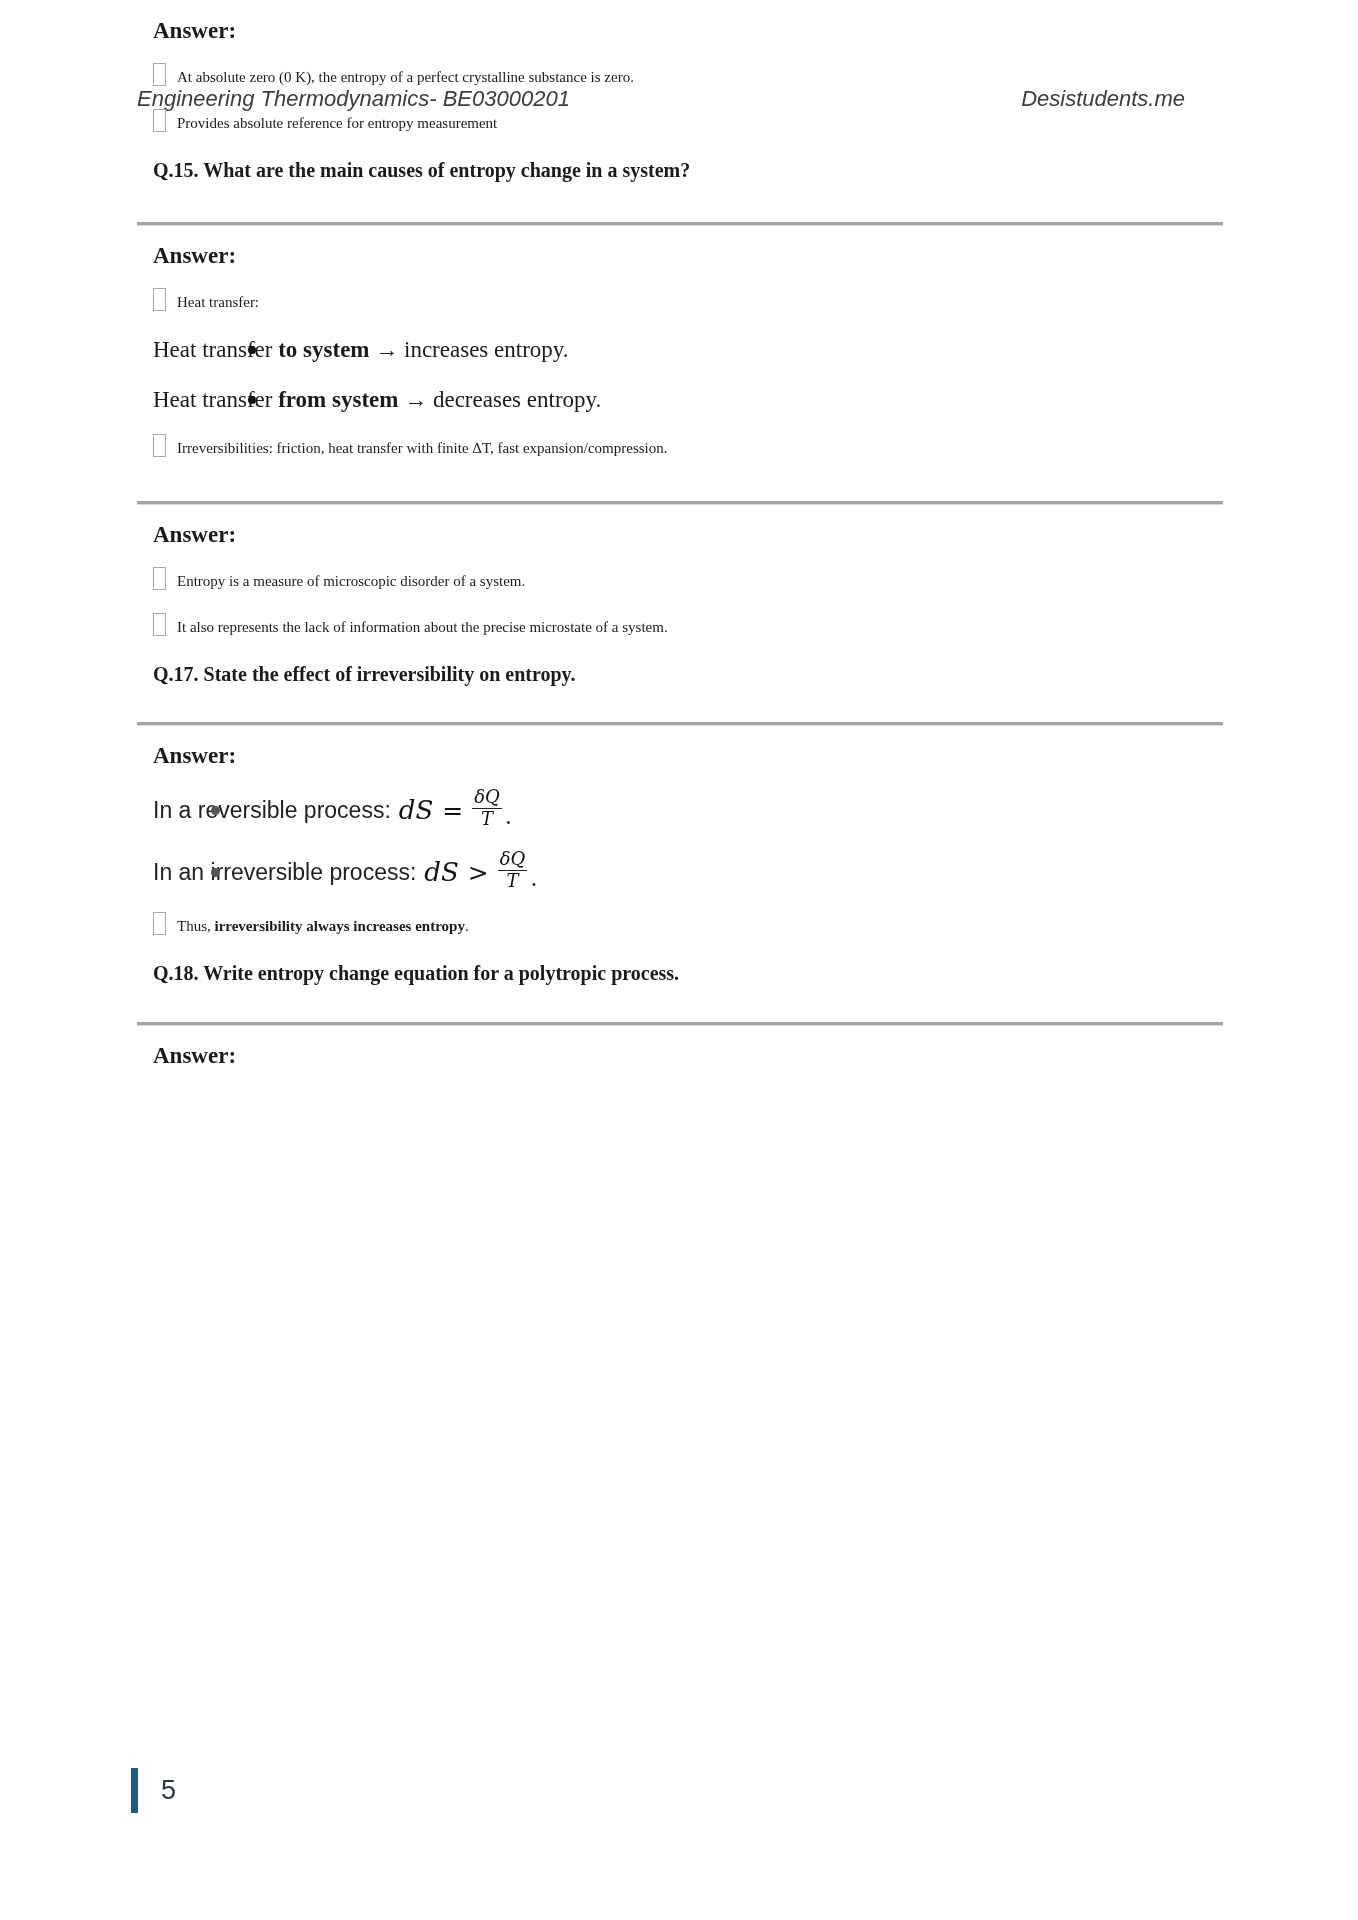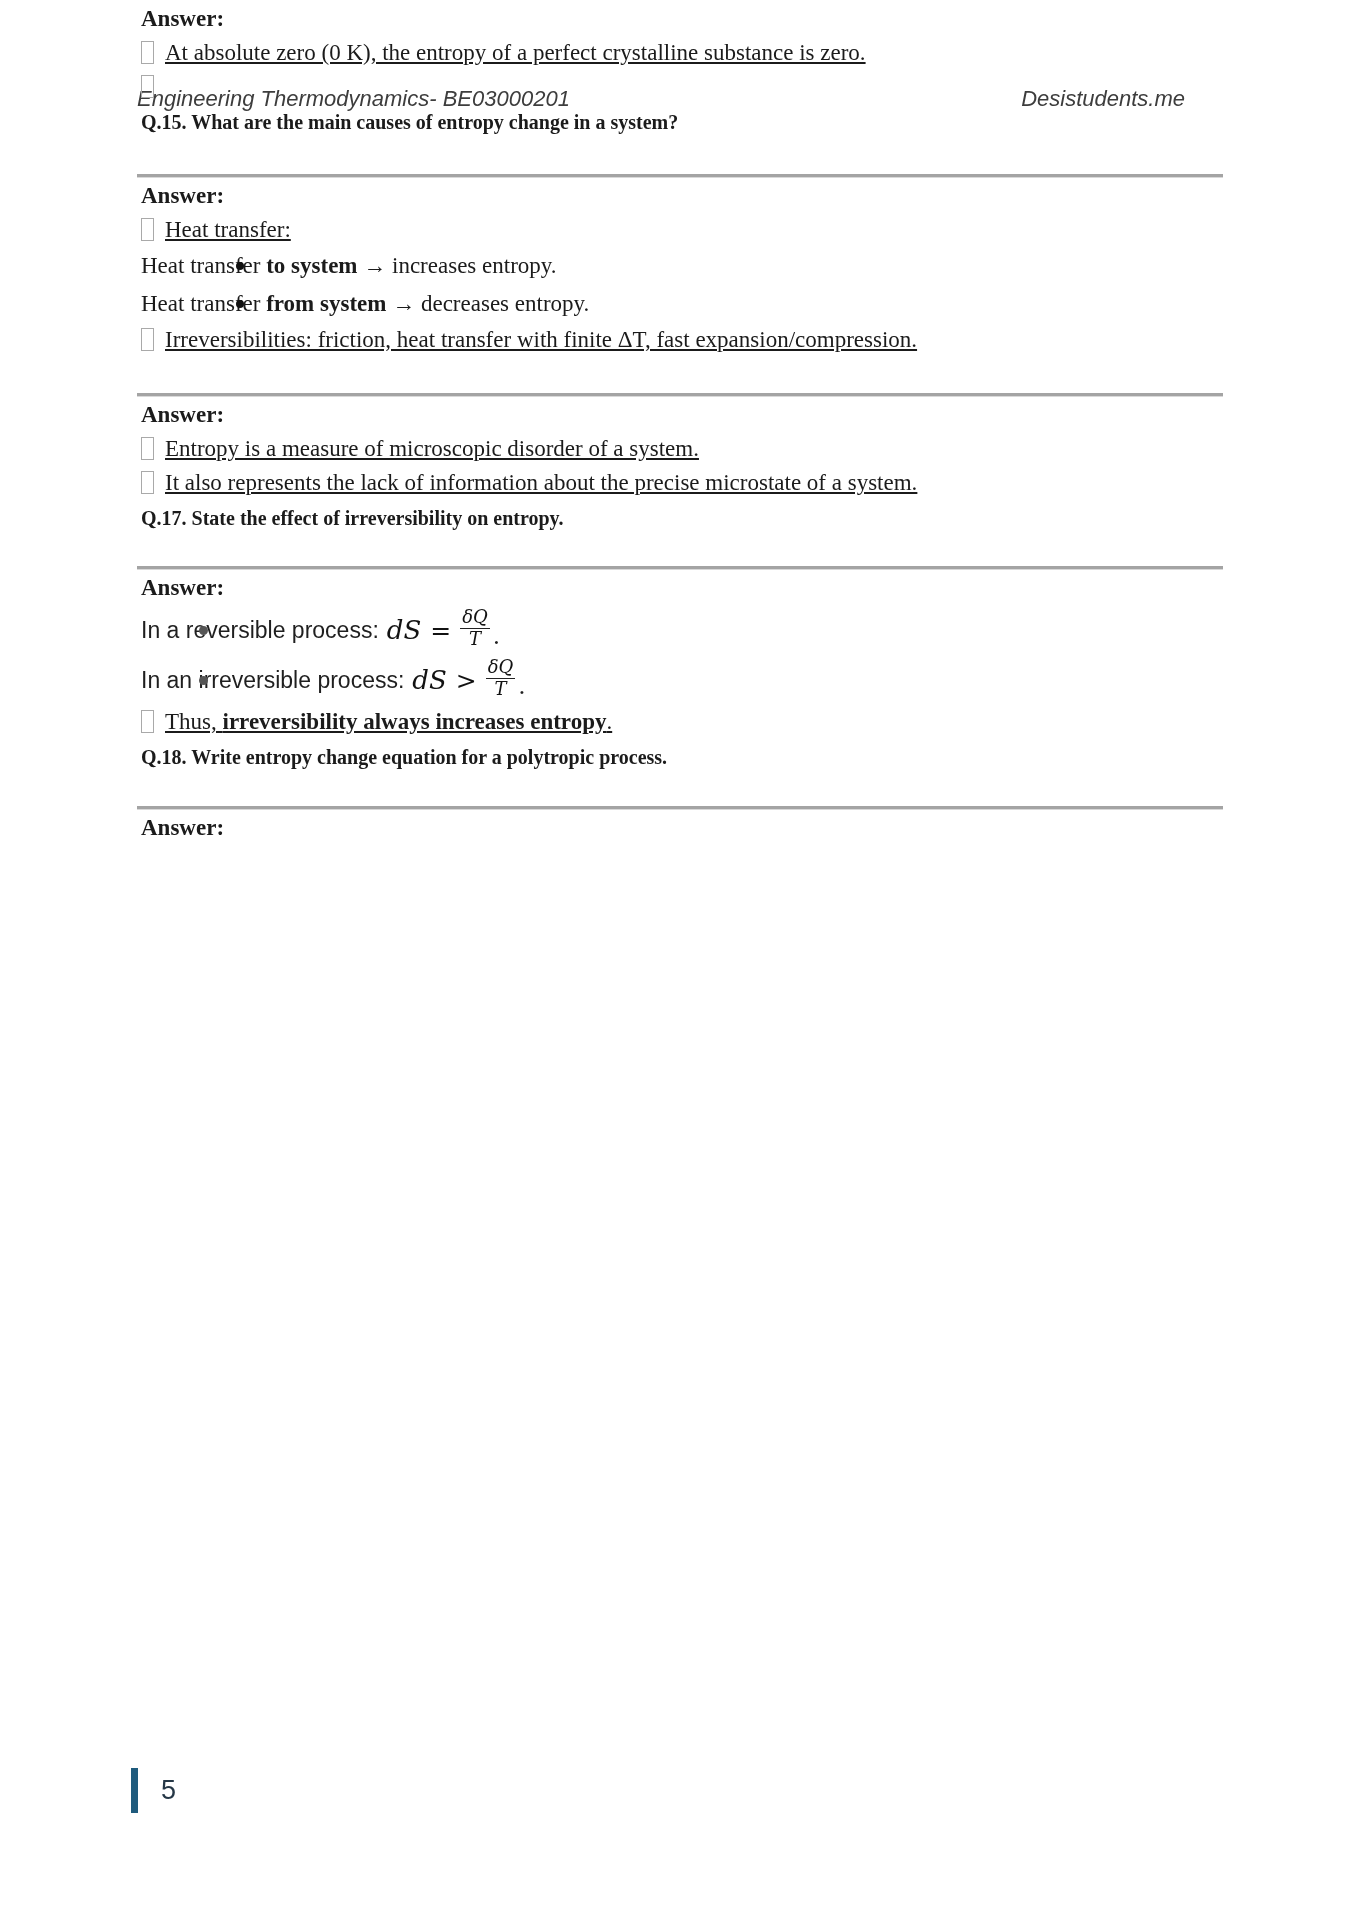--- a/index.html
+++ b/index.html
@@ -10,28 +10,28 @@
   }
   
   .hdr {
     position:absolute; top:86px; left:137px; width:1048px;
     display:flex; justify-content:space-between; align-items:baseline;
     font-family:"Liberation Sans", sans-serif; font-style:italic;
     font-size:22px; color:#3d3d3d;
   }
   
   .content { position:absolute; top:0; left:137px; width:1086px; }
-  .content p { margin:4px; padding:0; }
+  .content p { margin:16px; padding:0; }
 
   .answer-label { font-weight:bold; font-size:23px; line-height:30px; }
   .qheading    { font-weight:bold; font-size:20px; line-height:32px; }
 
   .rule { height:3px; background:#a4a4a4; border:none; margin:0; width:1086px; box-shadow:0 1px 0 #d9d9d9; }
 
-  .box-line { font-size:23px; line-height:30px;text-decoration:underline; }
+  .box-line { font-size:15px; line-height:30px; }
   .tofu {
     display:inline-block; width:13px; height:23px;
     border:1.5px solid #a9a9a9; box-sizing:border-box;
     margin-right:11px; vertical-align:-4px;
   }
 
   .sub-bullet { position:relative; padding-left:146px; font-size:23px; line-height:34px; }
   .sub-bullet .dot {
     position:absolute; left:95px; top:13px; width:8px; height:8px;
     border-radius:50%; background:#111111;
@@ -105,21 +105,21 @@
 
   <div class="hdr">
     <span>Engineering Thermodynamics- BE03000201</span>
     <span>Desistudents.me</span>
   </div>
 
   <div class="content">
 
     <p class="answer-label mt-a14label">Answer:</p>
     <p class="box-line mt-a14i0"><span class="tofu"></span><span>At absolute zero (0 K), the entropy of a perfect crystalline substance is zero.</span></p>
-    <p class="box-line mt-a14i1"><span class="tofu"></span></p>
+    <p class="box-line mt-a14i1"><span class="tofu"></span><span>Provides absolute reference for entropy measurement</span></p>
 
     <p class="qheading mt-q15h">Q.15. What are the main causes of entropy change in a system?</p>
     <hr class="rule mt-hr1">
     <p class="answer-label mt-a15label">Answer:</p>
     <p class="box-line mt-a15intro"><span class="tofu"></span><span>Heat transfer:</span></p>
     <p class="sub-bullet mt-b0"><span class="dot"></span><span>Heat transfer </span><b>to system</b><span> → increases entropy.</span></p>
     <p class="sub-bullet mt-b1"><span class="dot"></span><span>Heat transfer </span><b>from system</b><span> → decreases entropy.</span></p>
     <p class="box-line mt-a15i1"><span class="tofu"></span><span>Irreversibilities: friction, heat transfer with finite ΔT, fast expansion/compression.</span></p>
 
     <hr class="rule mt-hr2">

